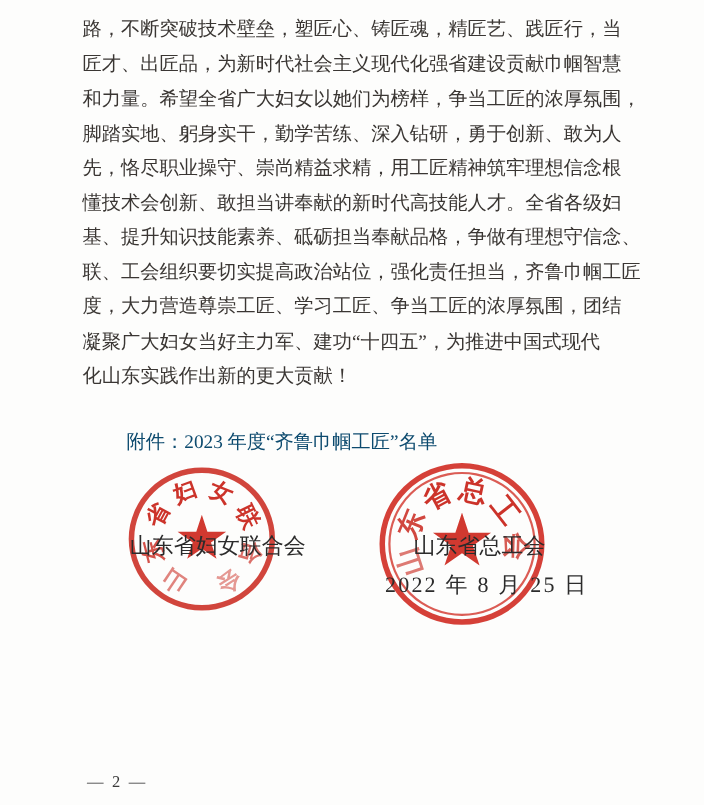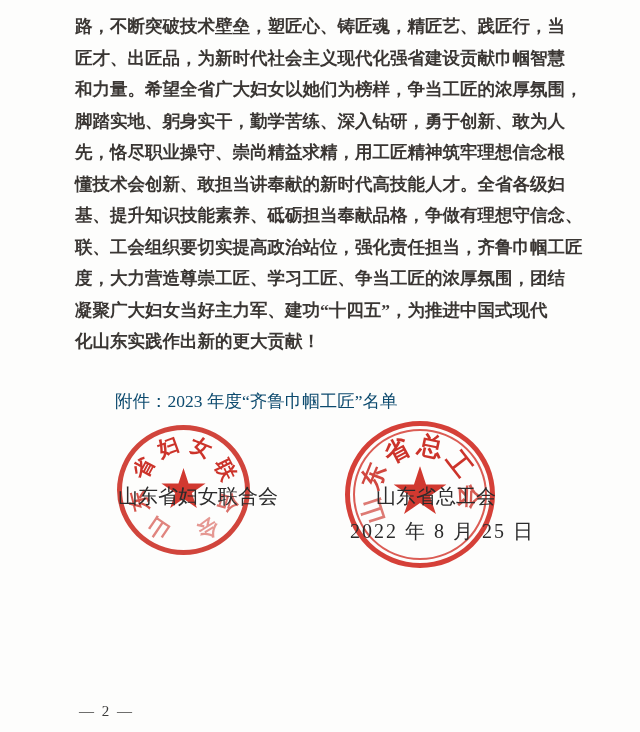--- a/index.html
+++ b/index.html
@@ -11,21 +11,21 @@
     overflow:hidden;
     font-family:"Liberation Serif","DejaVu Serif",serif;
   }
   
   .body-text {
     position:absolute; left:75px; top:11px;
     color:#3a3633;
     font-size:17.5px;
     line-height:31.5px;
   }
-  .body-line { white-space:nowrap; letter-spacing:0px;font-weight:bold; }
+  .body-line { white-space:nowrap; letter-spacing:0px; }
   
   .attachment {
     position:absolute; left:115px; top:389px;
     color:#0c4a6e; font-size:17.5px; white-space:nowrap;
   }
   
   .seal { position:absolute; border-radius:50%; }
   .seal-left  {
     left:117px; top:425px; width:133px; height:130px;
     border:5px solid rgba(201,36,26,0.85);

